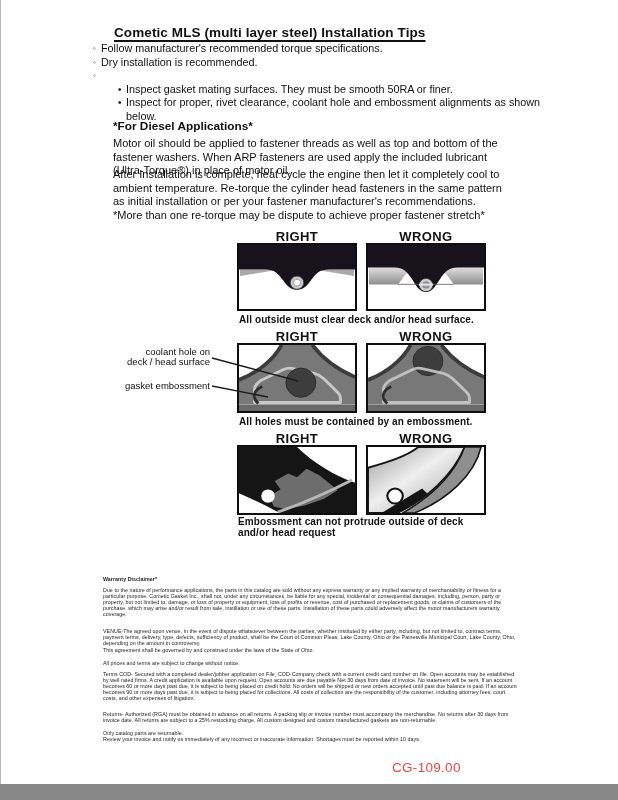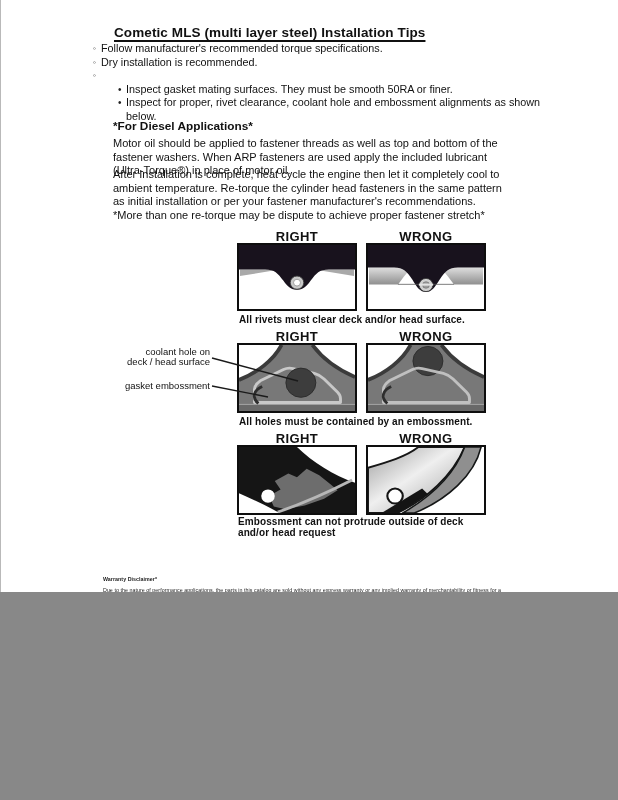--- a/index.html
+++ b/index.html
@@ -1,18 +1,18 @@
 <!DOCTYPE html>
 <html><head>
 <meta charset="utf-8">
 <style>
   html,body{margin:0;padding:0;}
   body{background:#888;}
   .page{
-    position:relative;width:618px;height:592px;background:#ffffff;
+    position:relative;width:618px;height:784px;background:#ffffff;
     font-family:"Liberation Sans", sans-serif;color:#111;overflow:hidden;
     box-shadow:none;
   }
   .edge-line{position:absolute;left:0;top:0;width:1px;height:800px;background:#b9b9b9;}
   .abs{position:absolute;}
   .title{
     left:114px;top:25px;font-size:13.5px;font-weight:bold;letter-spacing:.1px;
     text-decoration:underline;text-underline-offset:3px;text-decoration-thickness:1.5px;
     white-space:nowrap;
   }
@@ -97,21 +97,21 @@
       </defs>
       <path d="M1 24 L48 24 C42 27 38 32 34 38 L31 42 L1 42 Z" fill="url(#wg1)"></path>
       <path d="M119 24 L72 24 C78 27 82 32 86 38 L89 42 L119 42 Z" fill="url(#wg1)"></path>
       <path d="M0 0 H120 V24 H93 C83 24 80 28 74 37 C69 45 66 50 60 50 C54 50 50.5 45 46 37 C40 28 37 24 27 24 H0 Z" fill="#18121d"></path>
       <line x1="31" y1="41.8" x2="89" y2="41.8" stroke="#555555" stroke-width="0.8"></line>
       <circle cx="60" cy="42.5" r="7" fill="#cfcfcf" stroke="#3a3a3a" stroke-width="0.9"></circle>
       <circle cx="60" cy="42.5" r="3.5" fill="#9c9c9c" stroke="#666666" stroke-width="0.6"></circle>
       <rect x="52.6" y="41" width="14.8" height="2.2" fill="#e3e3e3"></rect>
     </svg>
   </div>
-  <div class="abs caption" style="left:239px;top:314px;">All rivets must clear deck and/or head surface.</div>
+  <div class="abs caption" style="left:239px;top:314px;">All outside must clear deck and/or head surface.</div>
 
   <div class="abs rw-label" style="left:237px;top:329px;">RIGHT</div>
   <div class="abs rw-label" style="left:366px;top:329px;">WRONG</div>
 
   <div class="abs dlabel" style="top:347px;">
     <span>coolant hole on</span><br>
     <span>deck / head surface</span>
   </div>
   <div class="abs dlabel" style="top:381px;">gasket embossment</div>
 

